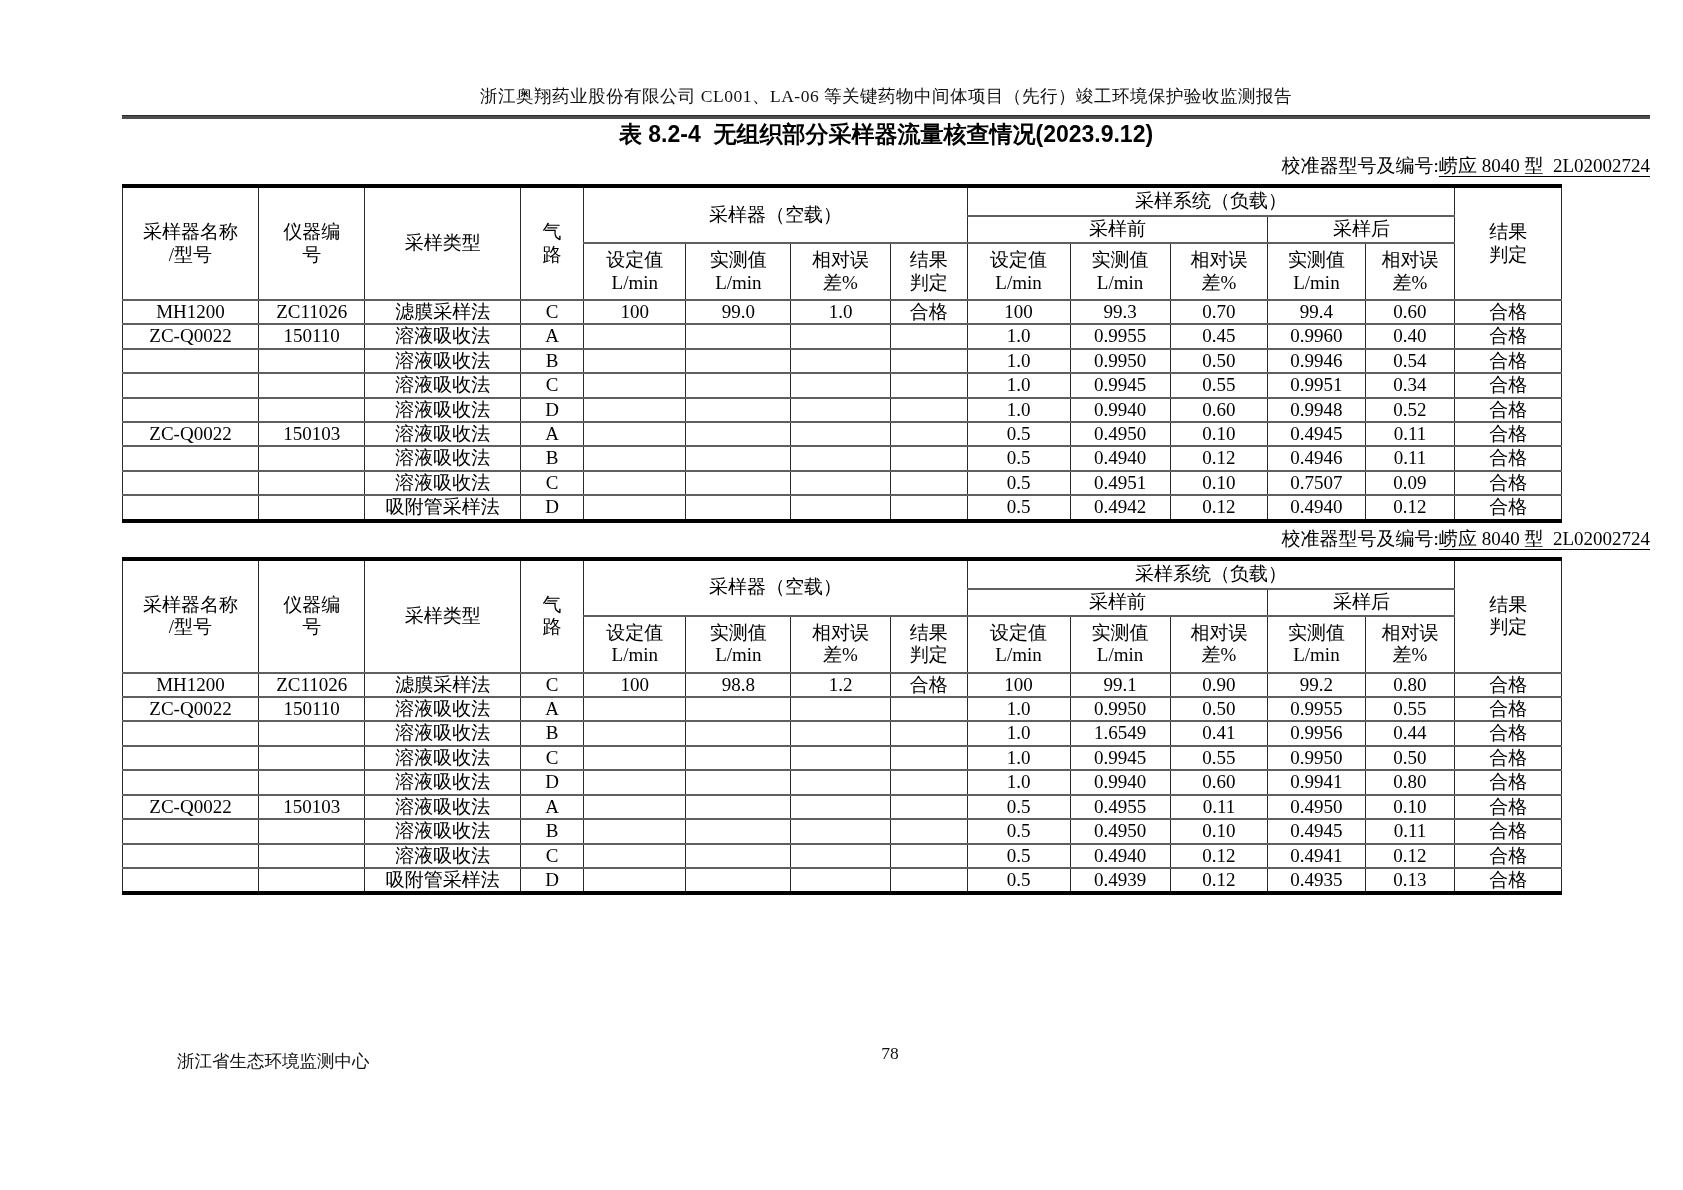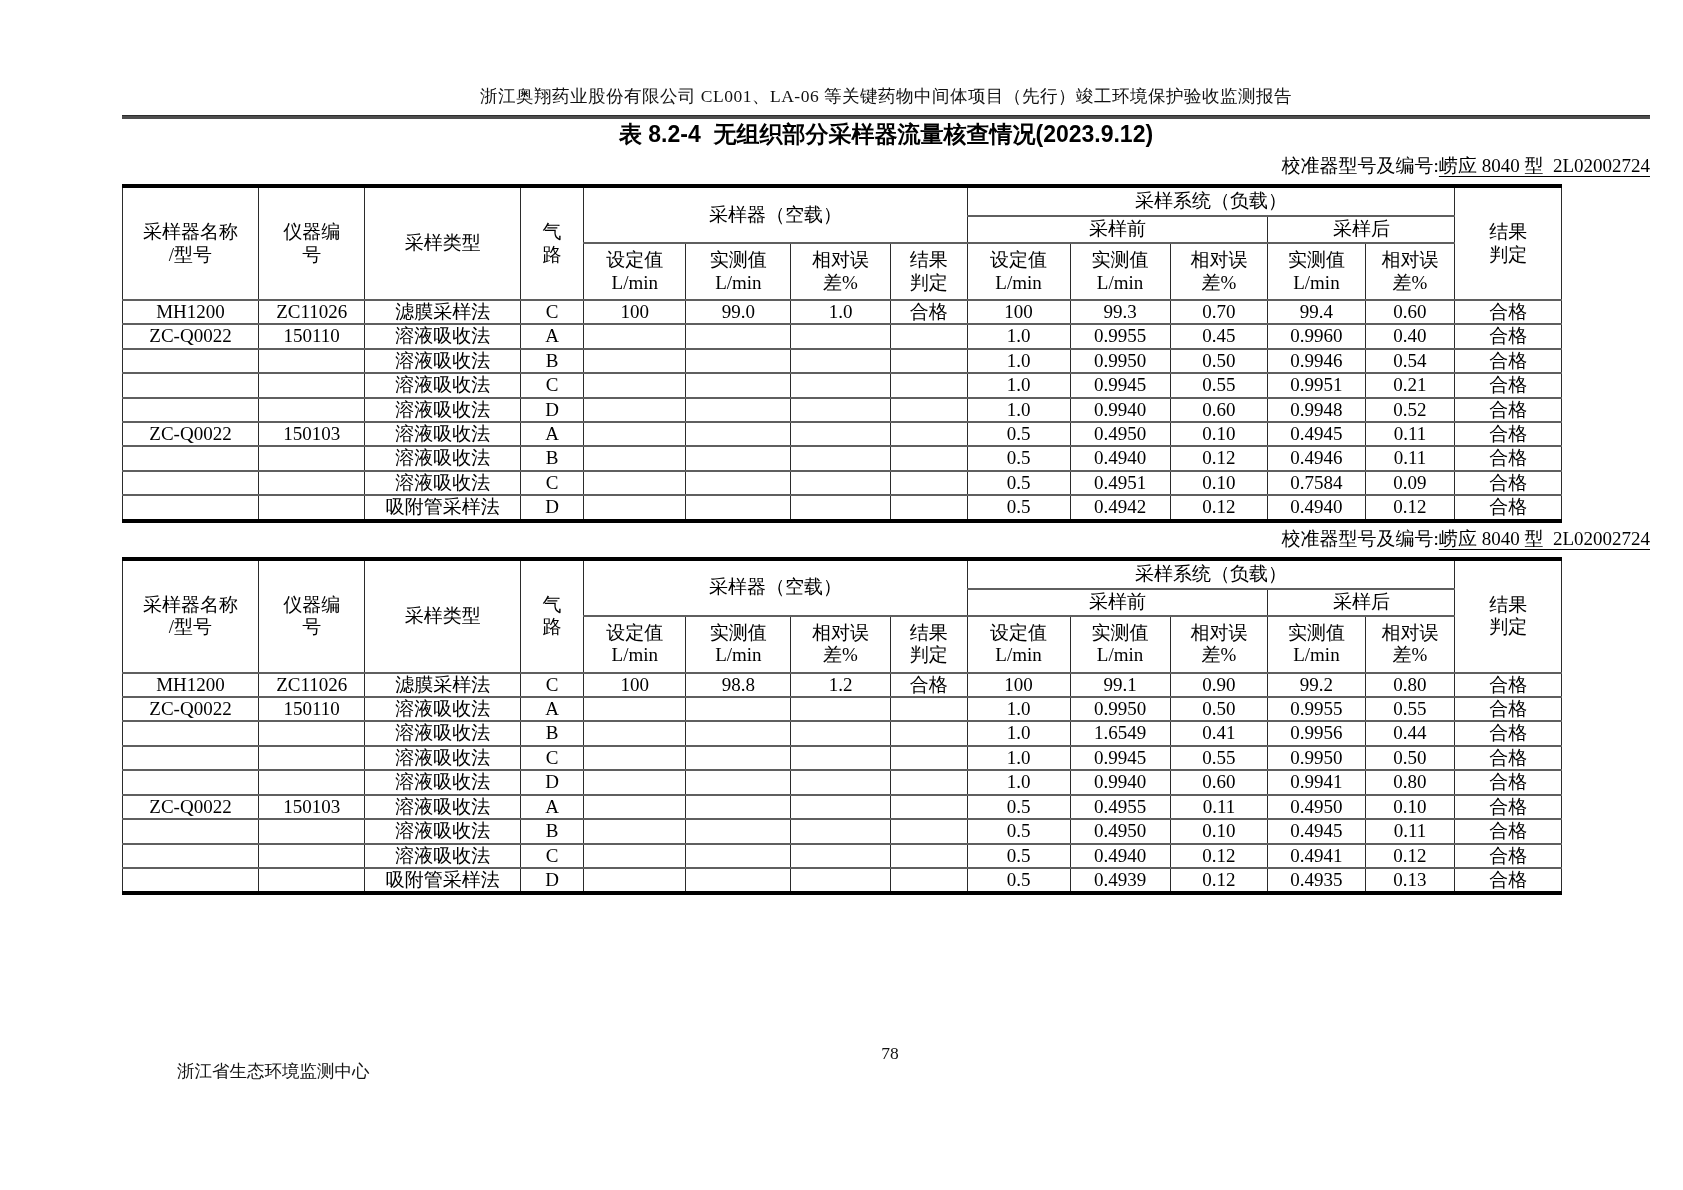--- a/index.html
+++ b/index.html
@@ -75,21 +75,21 @@
   }
   tr.hr1 { height:30px; }
   tr.hr2 { height:27px; }
   tr.hr3 { height:57px;margin-top:26px; }
   table.flow-table tbody tr { height:24px; }
 
   .doc-footer {
     position:absolute; top:1043px; left:0; width:1683px;
     font-size:17.5px; color:#111;
   }
-  .footer-org { position:absolute; left:177px; top:16px; }
+  .footer-org { position:absolute; left:177px; top:6px; }
   .footer-page { position:absolute; left:890px; top:0; transform:translateX(-50%); }
 </style>
 </head>
 <body>
 
 <div class="page">
   <div class="content">
 
     <div class="doc-header-text">浙江奥翔药业股份有限公司 CL001、LA-06 等关键药物中间体项目（先行）竣工环境保护验收监测报告</div>
     <div class="header-rule"></div>
@@ -208,21 +208,21 @@
             <td>溶液吸收法</td>
             <td>C</td>
             <td></td>
             <td></td>
             <td></td>
             <td></td>
             <td>1.0</td>
             <td>0.9945</td>
             <td>0.55</td>
             <td>0.9951</td>
-            <td>0.21</td>
+            <td>0.34</td>
             <td>合格</td>
           </tr>
           <tr>
             <td></td>
             <td></td>
             <td>溶液吸收法</td>
             <td>D</td>
             <td></td>
             <td></td>
             <td></td>
@@ -271,21 +271,21 @@
             <td></td>
             <td>溶液吸收法</td>
             <td>C</td>
             <td></td>
             <td></td>
             <td></td>
             <td></td>
             <td>0.5</td>
             <td>0.4951</td>
             <td>0.10</td>
-            <td>0.7584</td>
+            <td>0.7507</td>
             <td>0.09</td>
             <td>合格</td>
           </tr>
           <tr>
             <td></td>
             <td></td>
             <td>吸附管采样法</td>
             <td>D</td>
             <td></td>
             <td></td>

